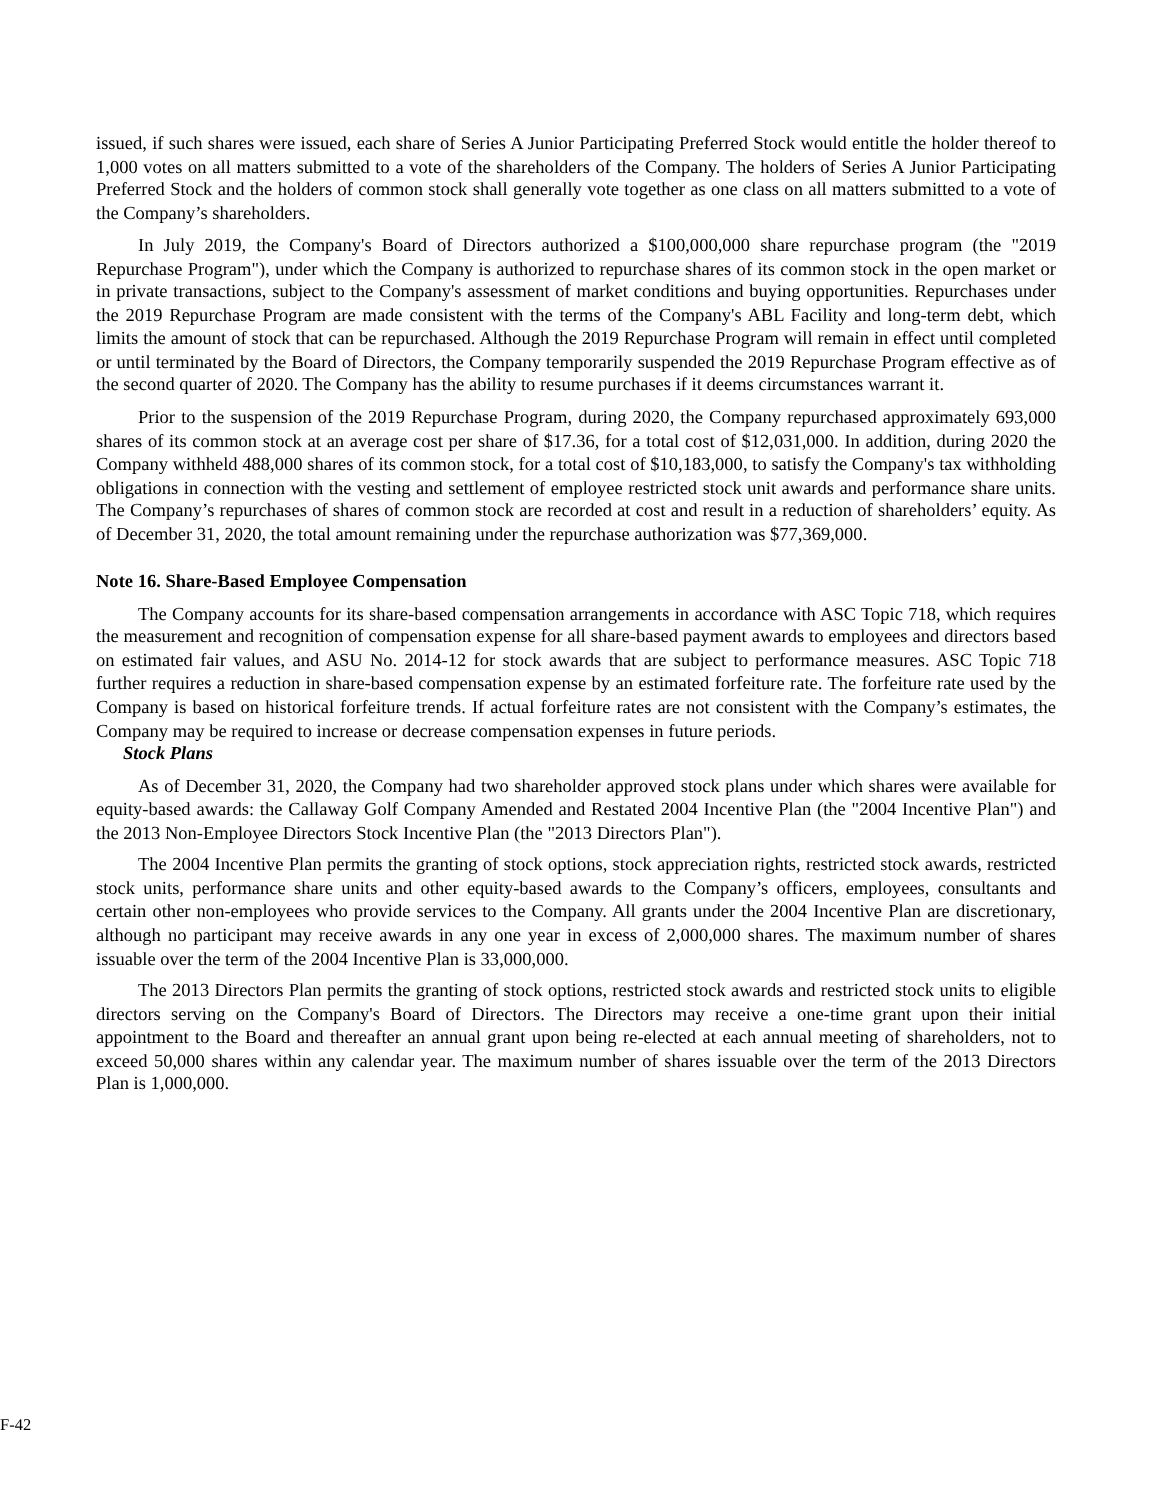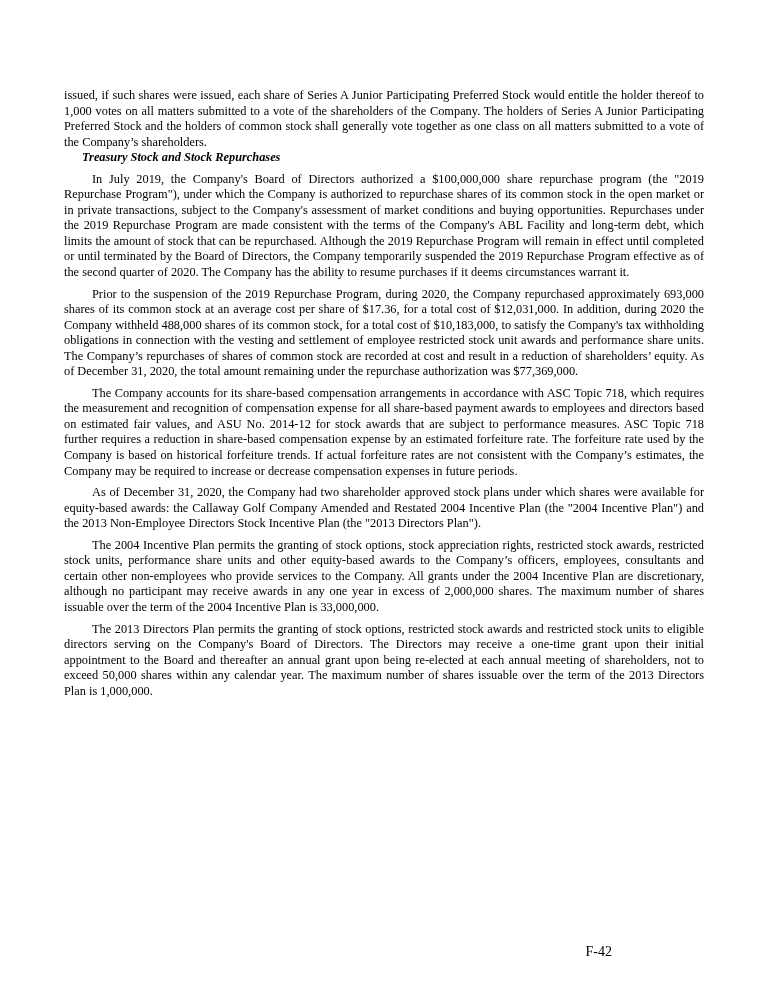--- a/index.html
+++ b/index.html
@@ -45,41 +45,42 @@
   }
   .note-head {
     margin: 0;
     font-weight: bold;
   }
   .footer {
     position: absolute;
     left: 0;
     width: 612px;
     top: 944px;
-    text-align: right;
-    font-size: 14px;
+    text-align: left;
+    font-size: 11px;
     font-family: "Liberation Serif", "DejaVu Serif", serif;
   }
 </style>
 </head>
 <body>
 
 <div class="page">
 
   <p class="para">issued, if such shares were issued, each share of Series A Junior Participating Preferred Stock would entitle the holder thereof to 1,000 votes on all matters submitted to a vote of the shareholders of the Company.  The holders of Series A Junior Participating Preferred Stock and the holders of common stock shall generally vote together as one class on all matters submitted to a vote of the Company’s shareholders.</p>
 
-  <p class="subhead gap-lg">Treasury Stock and Stock Repurchases</p>
 
   <p class="para indent gap">In July 2019, the Company's Board of Directors authorized a $100,000,000 share repurchase program (the "2019 Repurchase Program"), under which the Company is authorized to repurchase shares of its common stock in the open market or in private transactions, subject to the Company's assessment of market conditions and buying opportunities. Repurchases under the 2019 Repurchase Program are made consistent with the terms of the Company's ABL Facility and long-term debt, which limits the amount of stock that can be repurchased. Although the 2019 Repurchase Program will remain in effect until completed or until terminated by the Board of Directors, the Company temporarily suspended the 2019 Repurchase Program effective as of the second quarter of 2020. The Company has the ability to resume purchases if it deems circumstances warrant it.</p>
 
   <p class="para indent gap">Prior to the suspension of the 2019 Repurchase Program, during 2020, the Company repurchased approximately 693,000 shares of its common stock at an average cost per share of $17.36, for a total cost of $12,031,000.  In addition, during 2020 the Company withheld 488,000 shares of its common stock, for a total cost of $10,183,000, to satisfy the Company's tax withholding obligations in connection with the vesting and settlement of employee restricted stock unit awards and performance share units. The Company’s repurchases of shares of common stock are recorded at cost and result in a reduction of shareholders’ equity. As of December 31, 2020, the total amount remaining under the repurchase authorization was $77,369,000.</p>
 
+  <p class="note-head gap-lg" style="margin-top:16px;">Note 16. Share-Based Employee Compensation</p>
 
   <p class="para indent gap">The Company accounts for its share-based compensation arrangements in accordance with ASC Topic 718, which requires the measurement and recognition of compensation expense for all share-based payment awards to employees and directors based on estimated fair values, and ASU No. 2014-12 for stock awards that are subject to performance measures. ASC Topic 718 further requires a reduction in share-based compensation expense by an estimated forfeiture rate. The forfeiture rate used by the Company is based on historical forfeiture trends. If actual forfeiture rates are not consistent with the Company’s estimates, the Company may be required to increase or decrease compensation expenses in future periods.</p>
 
+  <p class="subhead gap-lg">Stock Plans</p>
 
   <p class="para indent gap">As of December 31, 2020, the Company had two shareholder approved stock plans under which shares were available for equity-based awards: the Callaway Golf Company Amended and Restated 2004 Incentive Plan (the "2004 Incentive Plan") and the 2013 Non-Employee Directors Stock Incentive Plan (the "2013 Directors Plan").</p>
 
   <p class="para indent gap">The 2004 Incentive Plan permits the granting of stock options, stock appreciation rights, restricted stock awards, restricted stock units, performance share units and other equity-based awards to the Company’s officers, employees, consultants and certain other non-employees who provide services to the Company. All grants under the 2004 Incentive Plan are discretionary, although no participant may receive awards in any one year in excess of 2,000,000 shares. The maximum number of shares issuable over the term of the 2004 Incentive Plan is 33,000,000.</p>
 
   <p class="para indent gap">The 2013 Directors Plan permits the granting of stock options, restricted stock awards and restricted stock units to eligible directors serving on the Company's Board of Directors. The Directors may receive a one-time grant upon their initial appointment to the Board and thereafter an annual grant upon being re-elected at each annual meeting of shareholders, not to exceed 50,000 shares within any calendar year. The maximum number of shares issuable over the term of the 2013 Directors Plan is 1,000,000.</p>
 
 </div>
 
 <div class="footer">F-42</div>

